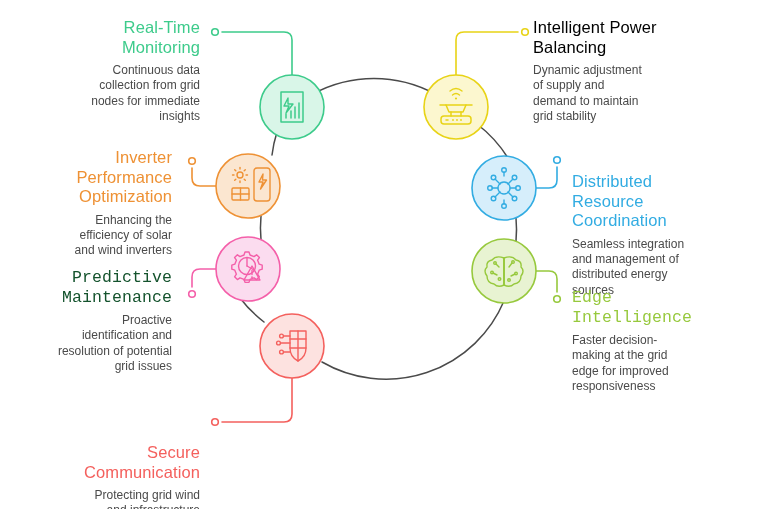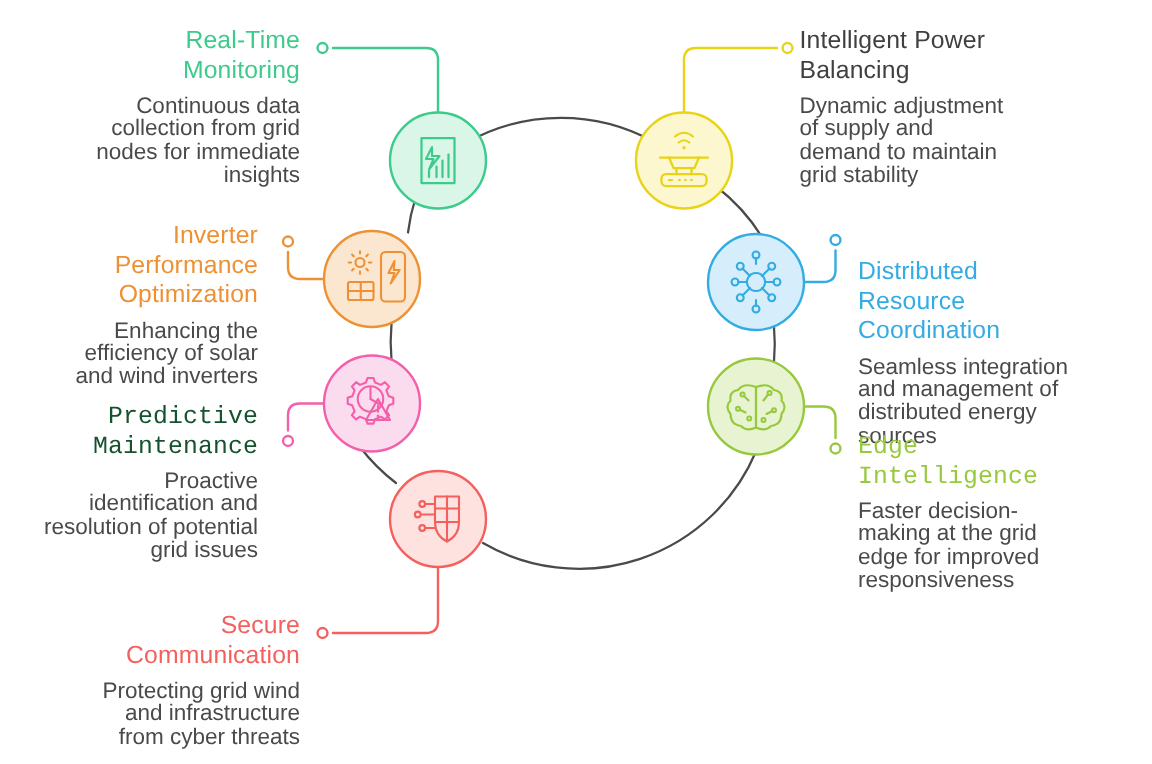--- a/index.html
+++ b/index.html
@@ -19,21 +19,21 @@
   .node-text{position:absolute;}
   .node-title{
     font-size:16.5px;
     line-height:19.5px;
     font-weight:400;
     letter-spacing:0.1px;
     margin:0 0 6px 0;
     white-space:pre-line;
   }
   .node-desc{
-    font-size:15px;
+    font-size:12px;
     line-height:15.4px;
     color:#4a4a4a;
     margin:0;
     white-space:pre-line;
   }
   .align-right{text-align:right;}
   .align-left{text-align:left;}
 </style>
 </head>
 <body>
@@ -219,21 +219,21 @@
   <div class="node-text align-right" style="left:50px;top:18px;width:150px;">
     <div class="node-title" style="color:#3DCB8B;">Real-Time
 Monitoring</div>
     <div class="node-desc">Continuous data
 collection from grid
 nodes for immediate
 insights</div>
   </div>
 
   <div class="node-text align-left" style="left:533px;top:18px;width:172px;">
-    <div class="node-title" style="color:#404040;">Intelligent Power
+    <div class="node-title" style="color:#000000;">Intelligent Power
 Balancing</div>
     <div class="node-desc">Dynamic adjustment
 of supply and
 demand to maintain
 grid stability</div>
   </div>
 
   <div class="node-text align-left" style="left:572px;top:148px;width:180px;margin-top:24px;">
     <div class="node-title" style="color:#32ACE2;">Distributed
 Resource
@@ -247,21 +247,21 @@
   <div class="node-text align-left" style="left:572px;top:288px;width:180px;">
     <div class="node-title" style="color:#97C93D;font-family:Liberation Mono, monospace;">Edge
 Intelligence</div>
     <div class="node-desc">Faster decision-
 making at the grid
 edge for improved
 responsiveness</div>
   </div>
 
   <div class="node-text align-right" style="left:50px;top:408px;width:150px;">
-    <div class="node-title" style="color:#F4605D;">Secure
+    <div class="node-title" style="color:#F4605D;margin-top:35px;">Secure
 Communication</div>
     <div class="node-desc">Protecting grid wind
 and infrastructure
 from cyber threats</div>
   </div>
 
   <div class="node-text align-right" style="left:22px;top:268px;width:150px;">
     <div class="node-title" style="color:#14532d;font-family:Liberation Mono, monospace;">Predictive
 Maintenance</div>
     <div class="node-desc">Proactive

